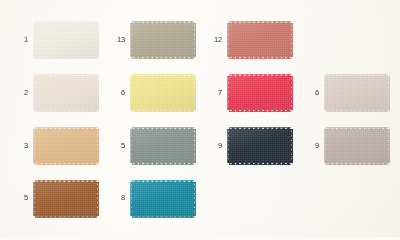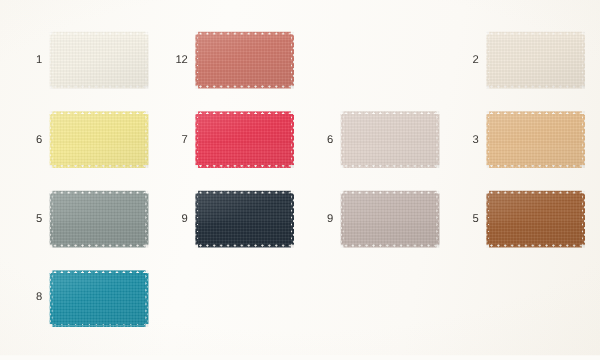--- a/index.html
+++ b/index.html
@@ -140,20 +140,32 @@
         <span class="chip-body"></span>
           <span class="zig top"></span>
           <span class="zig bot"></span>
         <span class="zig-v left"></span>
           <span class="zig-v right"></span>
         <span class="weave"></span>
           <span class="sheen"></span>
       </span>
     </div>
     <div class="cell">
+      <span class="swatch-label">13</span>
+      <span class="swatch-chip" style="--sw: #b3ad95;">
+        <span class="chip-body"></span>
+          <span class="zig top"></span>
+          <span class="zig bot"></span>
+        <span class="zig-v left"></span>
+          <span class="zig-v right"></span>
+        <span class="weave"></span>
+          <span class="sheen"></span>
+      </span>
+    </div>
+    <div class="cell">
       <span class="swatch-label">12</span>
       <span class="swatch-chip" style="--sw: #cf7a6d;">
         <span class="chip-body"></span>
           <span class="zig top"></span>
           <span class="zig bot"></span>
         <span class="zig-v left"></span>
           <span class="zig-v right"></span>
         <span class="weave"></span>
           <span class="sheen"></span>
       </span>

